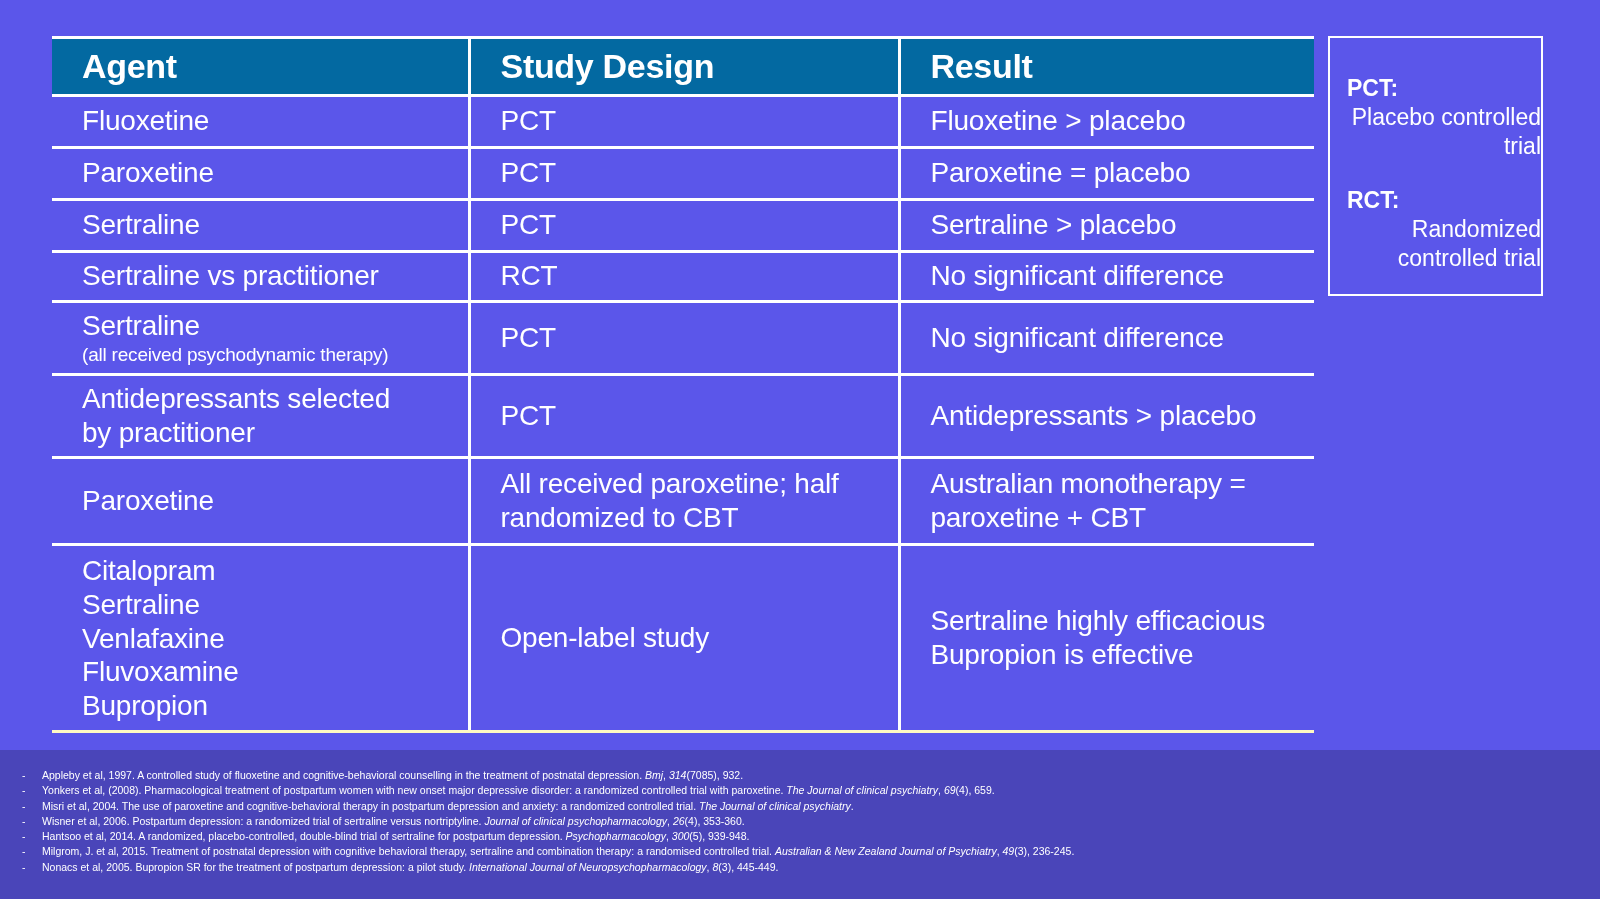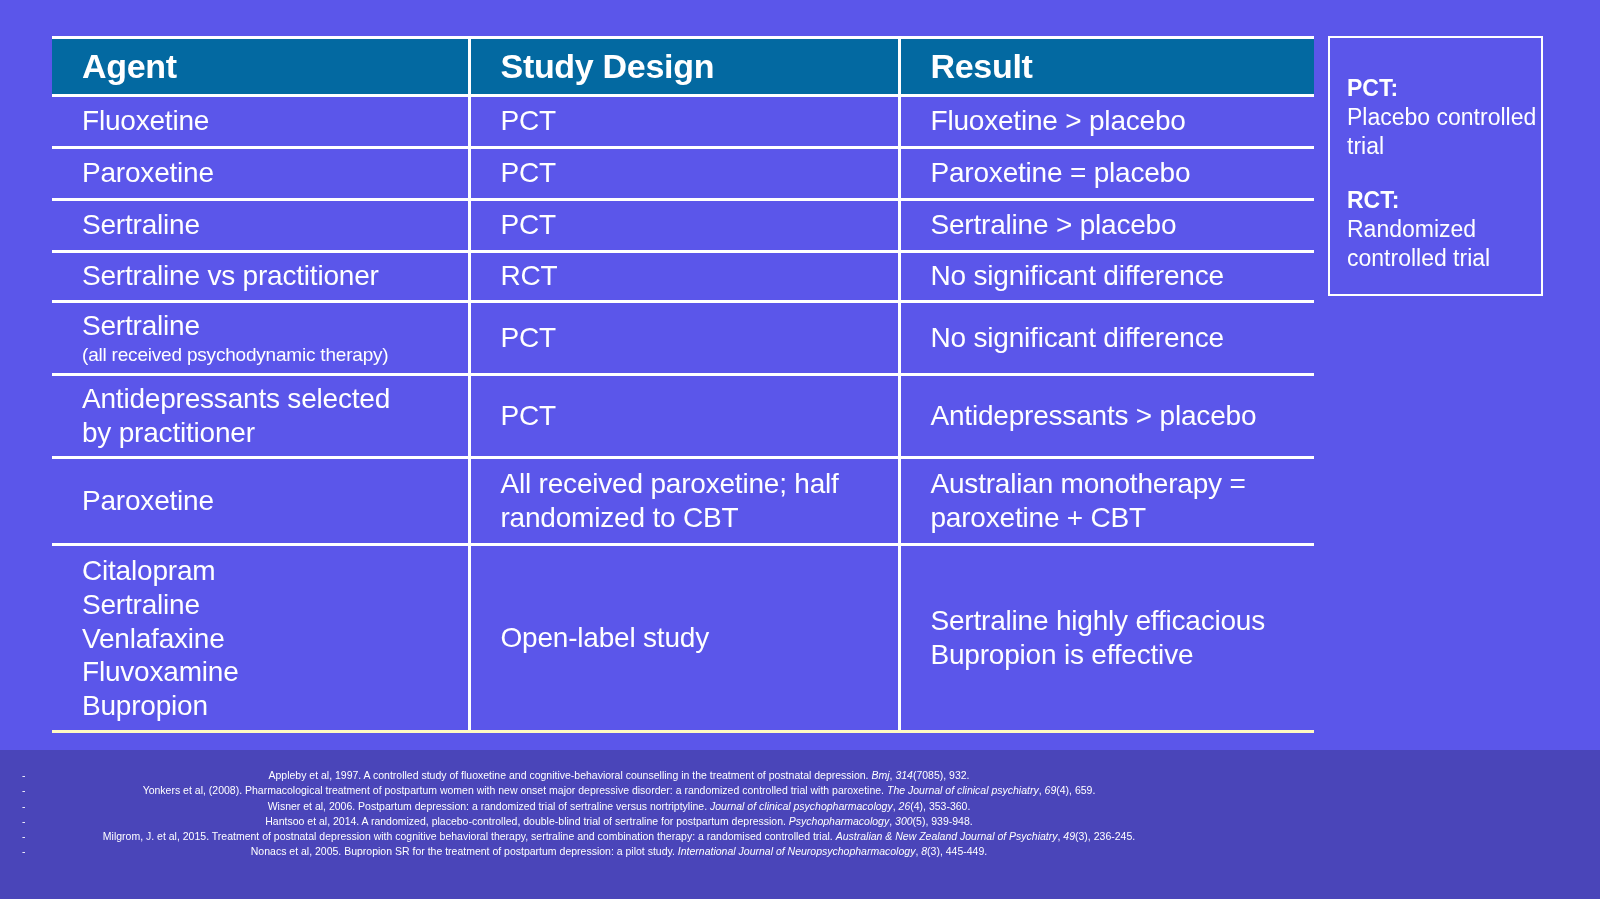--- a/index.html
+++ b/index.html
@@ -113,20 +113,21 @@
   }
   .legend-term {
     font-weight: bold;
     font-size: 23px;
     line-height: 1.25;
   }
   .legend-def {
     font-size: 23px;
     line-height: 1.25;
     margin-bottom: 26px;
+    text-align: right;
   }
 
   
   #footer {
     position: absolute;
     left: 0;
     top: 750px;
     width: 1600px;
     height: 149px;
     background: #4a45b9;
@@ -139,21 +140,20 @@
     width: 1180px;
     list-style: none;
   }
   #references li {
     font-size: 10.5px;
     line-height: 15.3px;
     color: #ffffff;
     white-space: nowrap;
     position: relative;
     padding-left: 26px;
-    text-align: center;
   }
   #references li::before {
     content: "-";
     position: absolute;
     left: 6px;
     top: 0;
   }
   #references i { font-style: italic; }
 </style>
 </head>
@@ -255,19 +255,20 @@
     <div class="legend-def">Randomized controlled trial</div>
   </div>
 
 </div>
 
 <div id="footer">
 
   <ul id="references">
     <li>Appleby et al, 1997. A controlled study of fluoxetine and cognitive-behavioral counselling in the treatment of postnatal depression. <i>Bmj</i>, <i>314</i>(7085), 932.</li>
     <li>Yonkers et al,  (2008). Pharmacological treatment of postpartum women with new onset major depressive disorder: a randomized controlled trial with paroxetine. <i>The Journal of clinical psychiatry</i>, <i>69</i>(4), 659.</li>
+    <li>Misri et al, 2004. The use of paroxetine and cognitive-behavioral therapy in postpartum depression and anxiety: a randomized controlled trial. <i>The Journal of clinical psychiatry</i>.</li>
     <li>Wisner et al, 2006. Postpartum depression: a randomized trial of sertraline versus nortriptyline. <i>Journal of clinical psychopharmacology</i>, <i>26</i>(4), 353-360.</li>
     <li>Hantsoo et al, 2014. A randomized, placebo-controlled, double-blind trial of sertraline for postpartum depression. <i>Psychopharmacology</i>, <i>300</i>(5), 939-948.</li>
     <li>Milgrom, J. et al,  2015. Treatment of postnatal depression with cognitive behavioral therapy, sertraline and combination therapy: a randomised controlled trial. <i>Australian &amp; New Zealand Journal of Psychiatry</i>, <i>49</i>(3), 236-245.</li>
     <li>Nonacs et al, 2005. Bupropion SR for the treatment of postpartum depression: a pilot study. <i>International Journal of Neuropsychopharmacology</i>, <i>8</i>(3), 445-449.</li>
   </ul>
 
 </div>
 
 </body></html>

